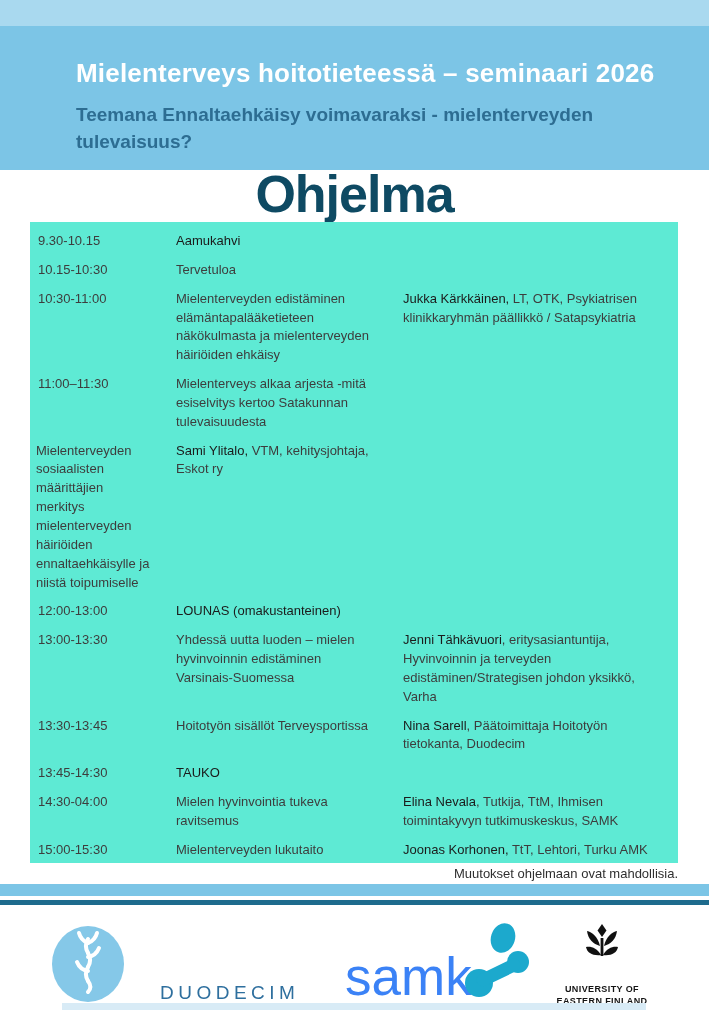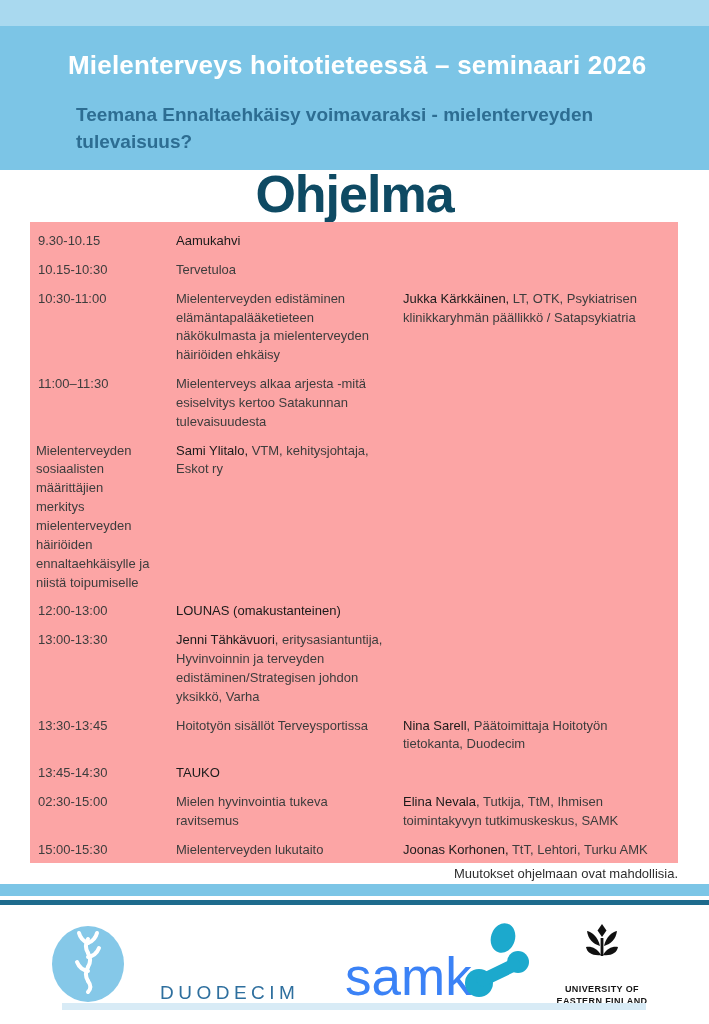--- a/index.html
+++ b/index.html
@@ -3,27 +3,27 @@
 <meta charset="utf-8">
 <style>
   html,body{margin:0;padding:0;}
   body{
     width:709px;height:1024px;position:relative;background:#ffffff;
     font-family:"Liberation Sans", sans-serif;overflow:hidden;
   }
   
   .hero{position:absolute;top:0;left:0;width:709px;height:170px;background:#7cc5e6;}
   .hero-topstrip{position:absolute;top:0;left:0;width:709px;height:26px;background:#a9d9ef;}
-  .hero-title{position:absolute;top:42px;left:60px;margin:8px;font-size:26px;font-weight:800;color:#ffffff;letter-spacing:.2px;}
+  .hero-title{position:absolute;top:42px;left:60px;margin:16px;font-size:26px;font-weight:800;color:#ffffff;letter-spacing:.2px;}
   .hero-sub{position:absolute;top:86px;left:60px;margin:16px;max-width:565px;font-size:19px;font-weight:700;color:#2d6d92;line-height:1.4;}
   
   .ohjelma{position:absolute;top:164px;left:0;width:709px;text-align:center;
     font-size:52px;font-weight:900;color:#0e4a63;letter-spacing:-1px;}
   
-  .table{position:absolute;top:222px;left:30px;width:648px;height:641px;background:#fca5a5;
+  .table{position:absolute;top:222px;left:30px;width:648px;height:641px;background:#5eead4;
     box-sizing:border-box;padding:10px 4px 8px 6px;display:flex;flex-direction:column;gap:10px;overflow:hidden;}
   .row{display:grid;grid-template-columns:140px 227px 1fr;font-size:13px;line-height:1.45;color:#3d3d3d;}
   .c-time{padding-left:2px;}
   .c-topic{padding-right:22px;}
   .c-speaker{padding-right:4px;}
   .row strong{color:#1b1b1b;font-weight:400;}
   
   .note{position:absolute;top:866px;left:30px;width:648px;text-align:right;font-size:13px;color:#2f2f2f;}
   .stripe-light{position:absolute;top:884px;left:0;width:709px;height:12px;background:#7cc5e6;}
   .stripe-dark{position:absolute;top:900px;left:0;width:709px;height:5px;background:#1e6b8d;}
@@ -77,37 +77,38 @@
   </div>
 
   <div class="row">
     <div class="c-time">12:00-13:00</div>
     <div class="c-topic"><strong>LOUNAS (omakustanteinen)</strong><span></span></div>
     <div class="c-speaker"><span></span><strong></strong><span></span><strong></strong><span></span></div>
   </div>
 
   <div class="row">
     <div class="c-time">13:00-13:30</div>
+    <div class="c-topic"><strong></strong><span>Yhdessä uutta luoden – mielen hyvinvoinnin edistäminen Varsinais-Suomessa</span></div>
     <div class="c-speaker"><span></span><strong>Jenni Tähkävuori</strong><span></span><strong></strong><span>, eritysasiantuntija, Hyvinvoinnin ja terveyden edistäminen/Strategisen johdon yksikkö, Varha</span></div>
   </div>
 
   <div class="row">
     <div class="c-time">13:30-13:45</div>
     <div class="c-topic"><strong></strong><span>Hoitotyön sisällöt Terveysportissa</span></div>
     <div class="c-speaker"><span></span><strong>Nina Sarell</strong><span></span><strong></strong><span>, Päätoimittaja Hoitotyön tietokanta, Duodecim</span></div>
   </div>
 
   <div class="row">
     <div class="c-time">13:45-14:30</div>
     <div class="c-topic"><strong>TAUKO</strong><span></span></div>
     <div class="c-speaker"><span></span><strong></strong><span></span><strong></strong><span></span></div>
   </div>
 
   <div class="row">
-    <div class="c-time">02:30-15:00</div>
+    <div class="c-time">14:30-04:00</div>
     <div class="c-topic"><strong></strong><span>Mielen hyvinvointia tukeva ravitsemus</span></div>
     <div class="c-speaker"><span></span><strong>Elina Nevala</strong><span></span><strong></strong><span>, Tutkija, TtM, Ihmisen toimintakyvyn tutkimuskeskus, SAMK</span></div>
   </div>
 
   <div class="row">
     <div class="c-time">15:00-15:30</div>
     <div class="c-topic"><strong></strong><span>Mielenterveyden lukutaito kansainvälisen hoitotyön kehittämisen voimavarana</span></div>
     <div class="c-speaker"><span></span><strong>Joonas Korhonen,</strong><span></span><strong></strong><span> TtT, Lehtori, Turku AMK</span></div>
   </div>
 

